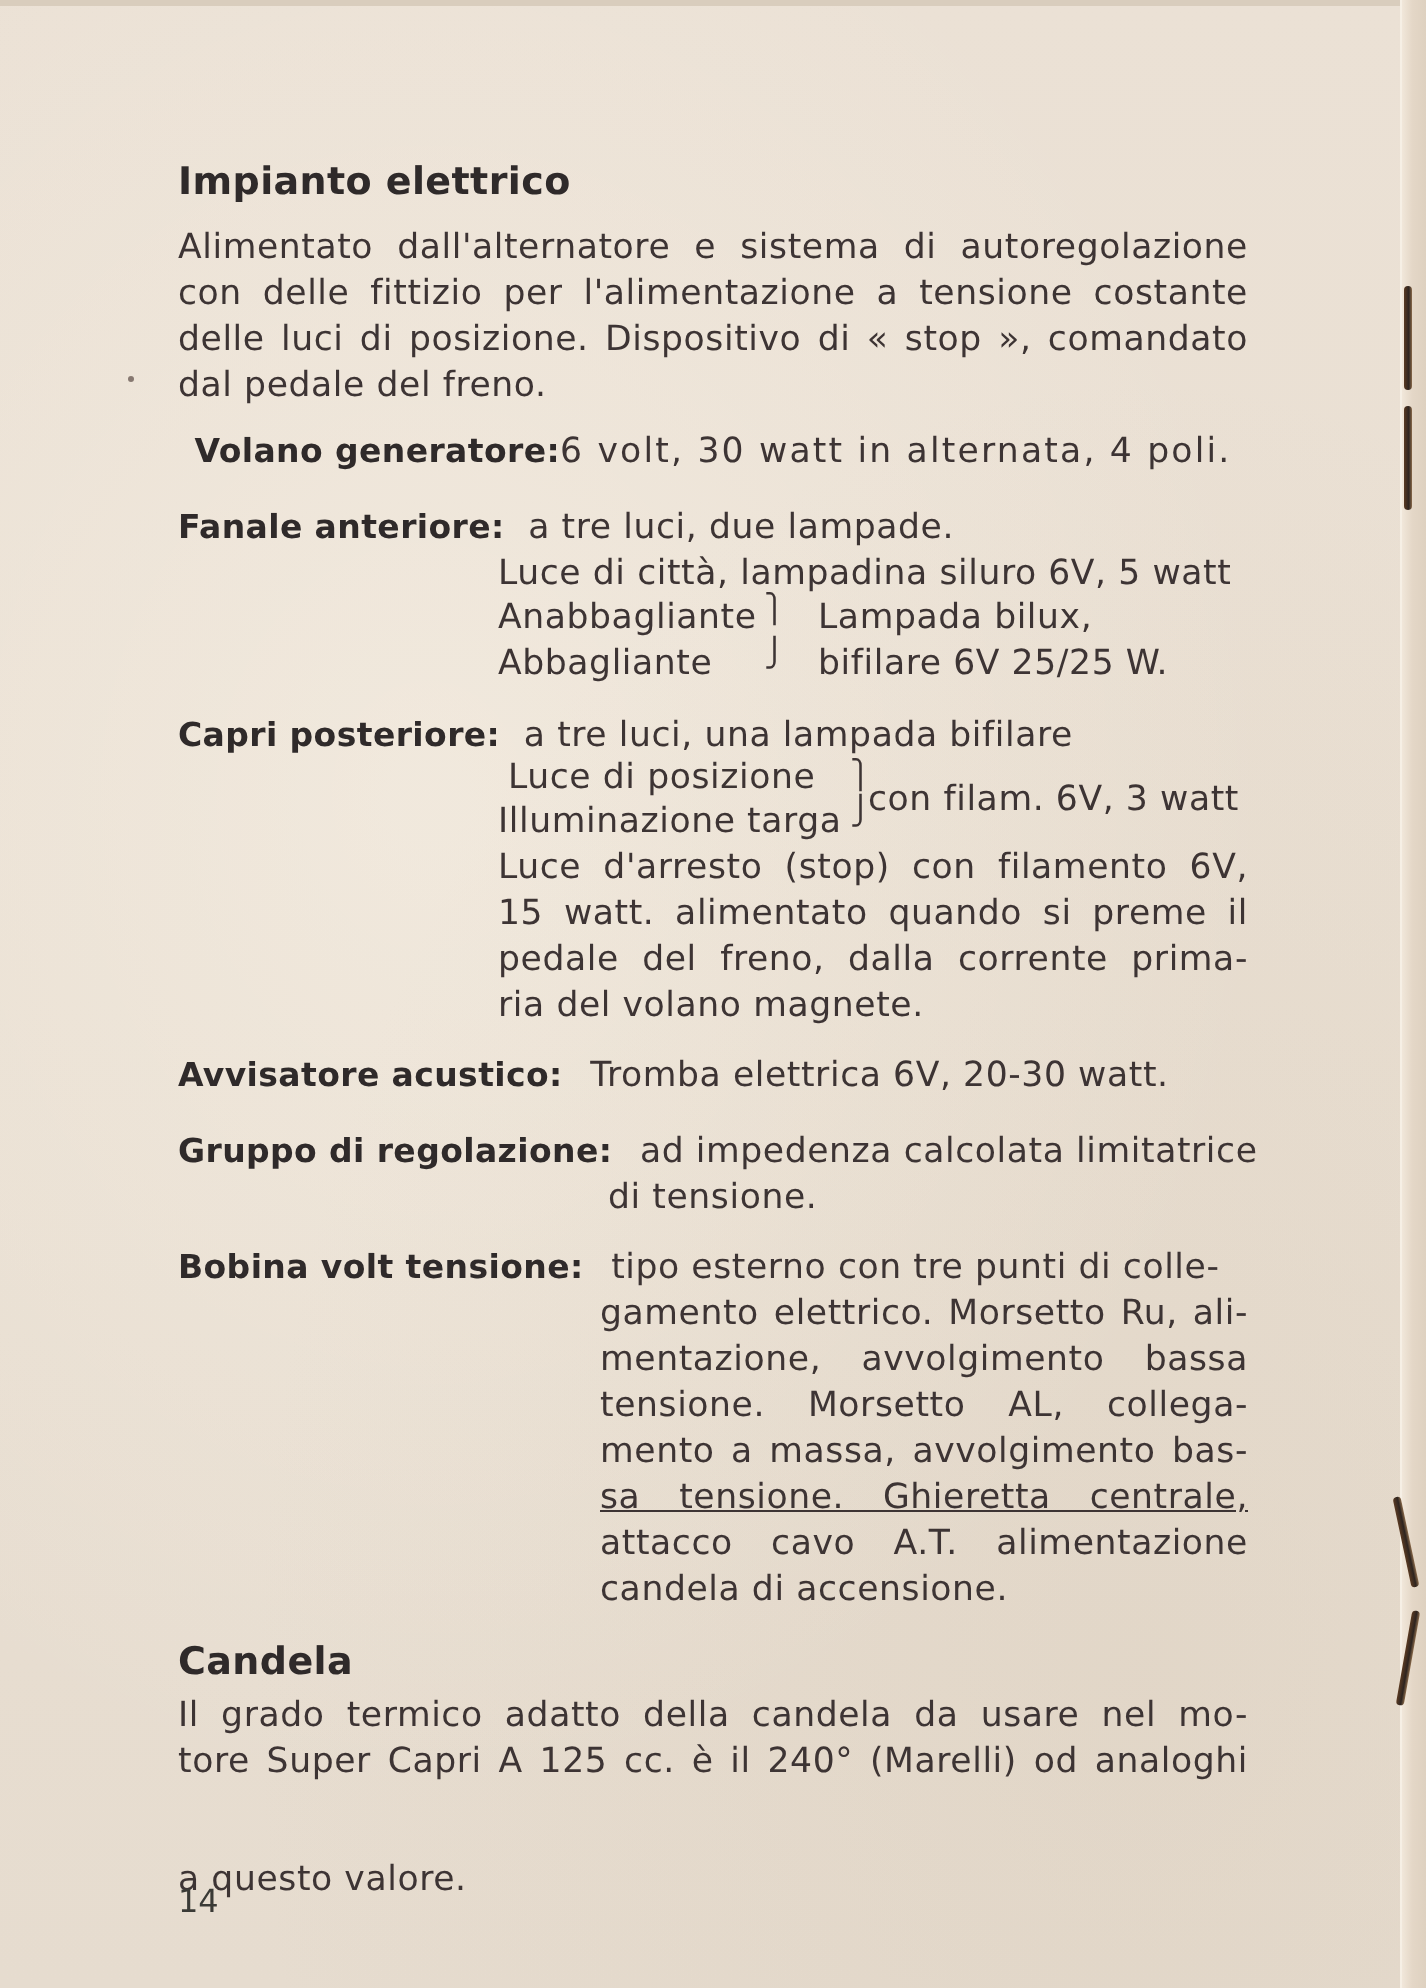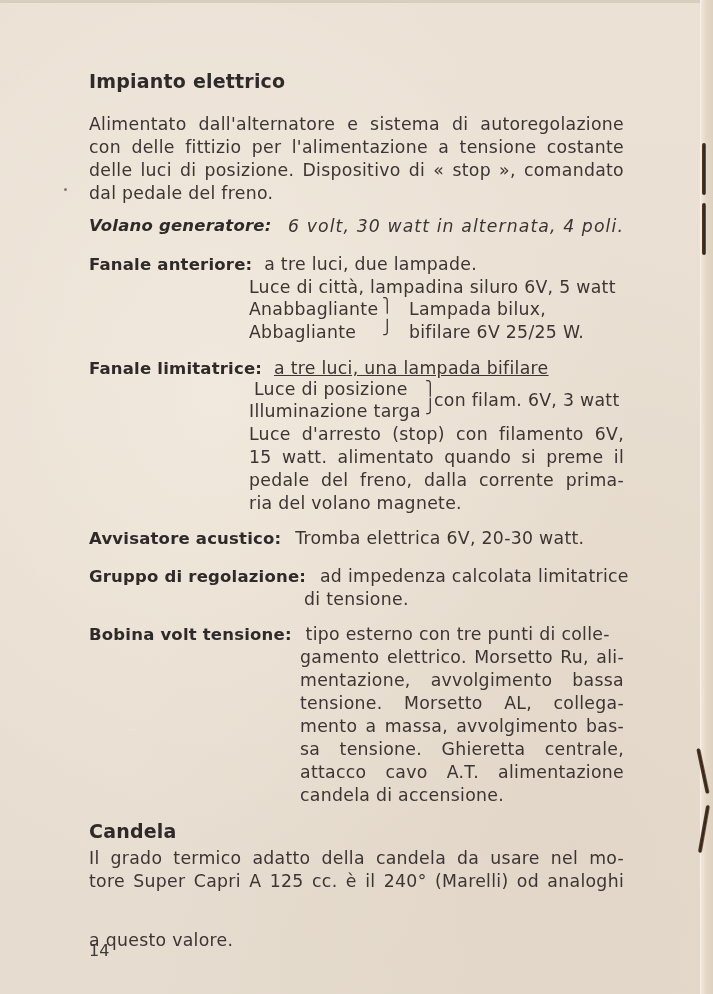--- a/index.html
+++ b/index.html
@@ -52,46 +52,46 @@
   <div class="top-edge"></div>
   <div class="spine"></div>
   <div class="staple s1"></div>
   <div class="staple s2"></div>
   <div class="staple s3"></div>
   <div class="staple s4"></div>
   <div class="speck" style="left:64px; top:188px;"></div>
 
   <div class="content">
 
-    <div class="h" style="top:70px;">Impianto elettrico</div>
+    <div class="h" style="top:80px;">Impianto elettrico</div>
     <div class="line just" style="top:114px; left:0; width:535px;">Alimentato dall'alternatore e sistema di autoregolazione</div>
     <div class="line just" style="top:137px; left:0; width:535px;">con delle fittizio per l'alimentazione a tensione costante</div>
     <div class="line just" style="top:160px; left:0; width:535px;">delle luci di posizione. Dispositivo di « stop », comandato</div>
     <div class="line" style="top:183px; left:0;">dal pedale del freno.</div>
 
-    <div class="line" style="top:216px; left:0; width:535px; display:flex; justify-content:space-between;font-style:italic;">
+    <div class="line" style="top:216px; left:0; width:535px; display:flex; justify-content:center;">
       <span class="lbl">Volano generatore:</span>
       <span style="letter-spacing:1.1px;">6 volt, 30 watt in alternata, 4 poli.</span>
     </div>
 
     <div class="line" style="top:254px; left:0;">
       <span class="lbl">Fanale anteriore:</span>
       <span style="margin-left:6px;">a tre luci, due lampade.</span>
     </div>
     <div class="line" style="top:277px; left:160px;">Luce di città, lampadina siluro 6V,  5 watt</div>
     <div class="line" style="top:299px; left:160px;">Anabbagliante</div>
     <div class="line" style="top:322px; left:160px;">Abbagliante</div>
     <div class="line brace" style="top:297px; left:293px; font-size:14px;">⎫</div>
     <div class="line brace" style="top:319px; left:293px; font-size:14px;">⎭</div>
     <div class="line" style="top:299px; left:320px;">Lampada bilux,</div>
     <div class="line" style="top:322px; left:320px;">bifilare 6V 25/25 W.</div>
 
     <div class="line" style="top:358px; left:0;">
-      <span class="lbl">Fanale limitatrice:</span>
-      <span style="margin-left:6px;text-decoration:underline;">a tre luci, una lampada bifilare</span>
+      <span class="lbl">Capri posteriore:</span>
+      <span style="margin-left:6px;">a tre luci, una lampada bifilare</span>
     </div>
     <div class="line" style="top:379px; left:165px;">Luce di posizione</div>
     <div class="line" style="top:401px; left:160px;">Illuminazione targa</div>
     <div class="line brace" style="top:380px; left:336px; font-size:14px;">⎫</div>
     <div class="line brace" style="top:398px; left:336px; font-size:14px;">⎭</div>
     <div class="line" style="top:390px; left:345px;">con filam. 6V, 3 watt</div>
     <div class="line just" style="top:424px; left:160px; width:375px;">Luce d'arresto (stop) con filamento 6V,</div>
     <div class="line just" style="top:447px; left:160px; width:375px;">15 watt. alimentato quando si preme il</div>
     <div class="line just" style="top:470px; left:160px; width:375px;">pedale del freno, dalla corrente prima-</div>
     <div class="line" style="top:493px; left:160px;">ria del volano magnete.</div>
@@ -108,21 +108,21 @@
     <div class="line" style="top:589px; left:215px;">di tensione.</div>
 
     <div class="line" style="top:624px; left:0;">
       <span class="lbl">Bobina volt tensione:</span>
       <span style="margin-left:8px;margin-top:48px;">tipo esterno con tre punti di colle-</span>
     </div>
     <div class="line just" style="top:647px; left:211px; width:324px;">gamento elettrico. Morsetto Ru, ali-</div>
     <div class="line just" style="top:670px; left:211px; width:324px;">mentazione, avvolgimento bassa</div>
     <div class="line just" style="top:693px; left:211px; width:324px;">tensione. Morsetto AL, collega-</div>
     <div class="line just" style="top:716px; left:211px; width:324px;">mento a massa, avvolgimento bas-</div>
-    <div class="line just" style="top:739px; left:211px; width:324px;">sa tensione. Ghieretta centrale,</div>
+    <div class="line just" style="top:739px; left:211px; width:324px;text-decoration:underline;">sa tensione. Ghieretta centrale,</div>
     <div class="line just" style="top:762px; left:211px; width:324px;">attacco cavo A.T. alimentazione</div>
     <div class="line" style="top:785px; left:211px;">candela di accensione.</div>
 
     <div class="h" style="top:820px;">Candela</div>
     <div class="line just" style="top:848px; left:0; width:535px;">Il grado termico adatto della candela da usare nel mo-</div>
     <div class="line just" style="top:871px; left:0; width:535px;">tore Super Capri A 125 cc. è il 240° (Marelli) od analoghi</div>
     <div class="line" style="top:894px; left:0;margin-top:36px;">a questo valore.</div>
   </div>
 
   <div class="pagenum">14</div>

